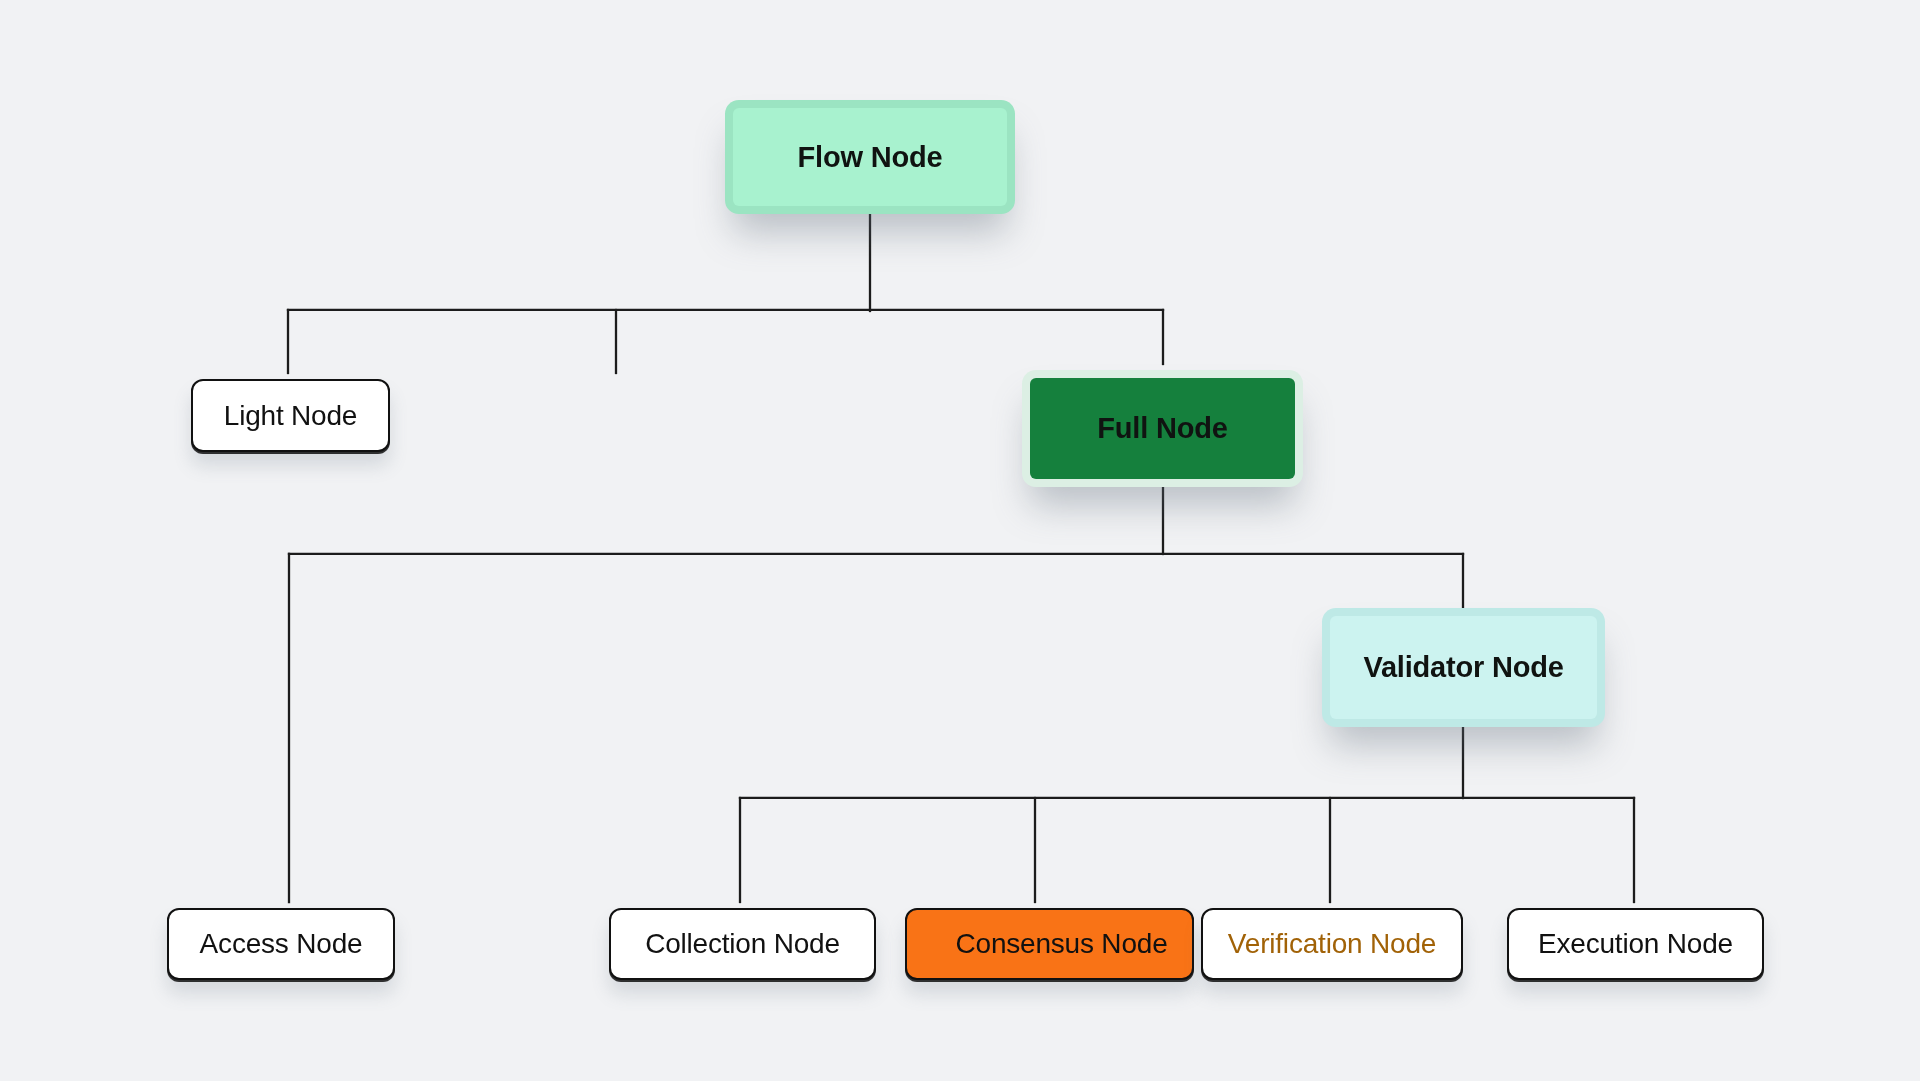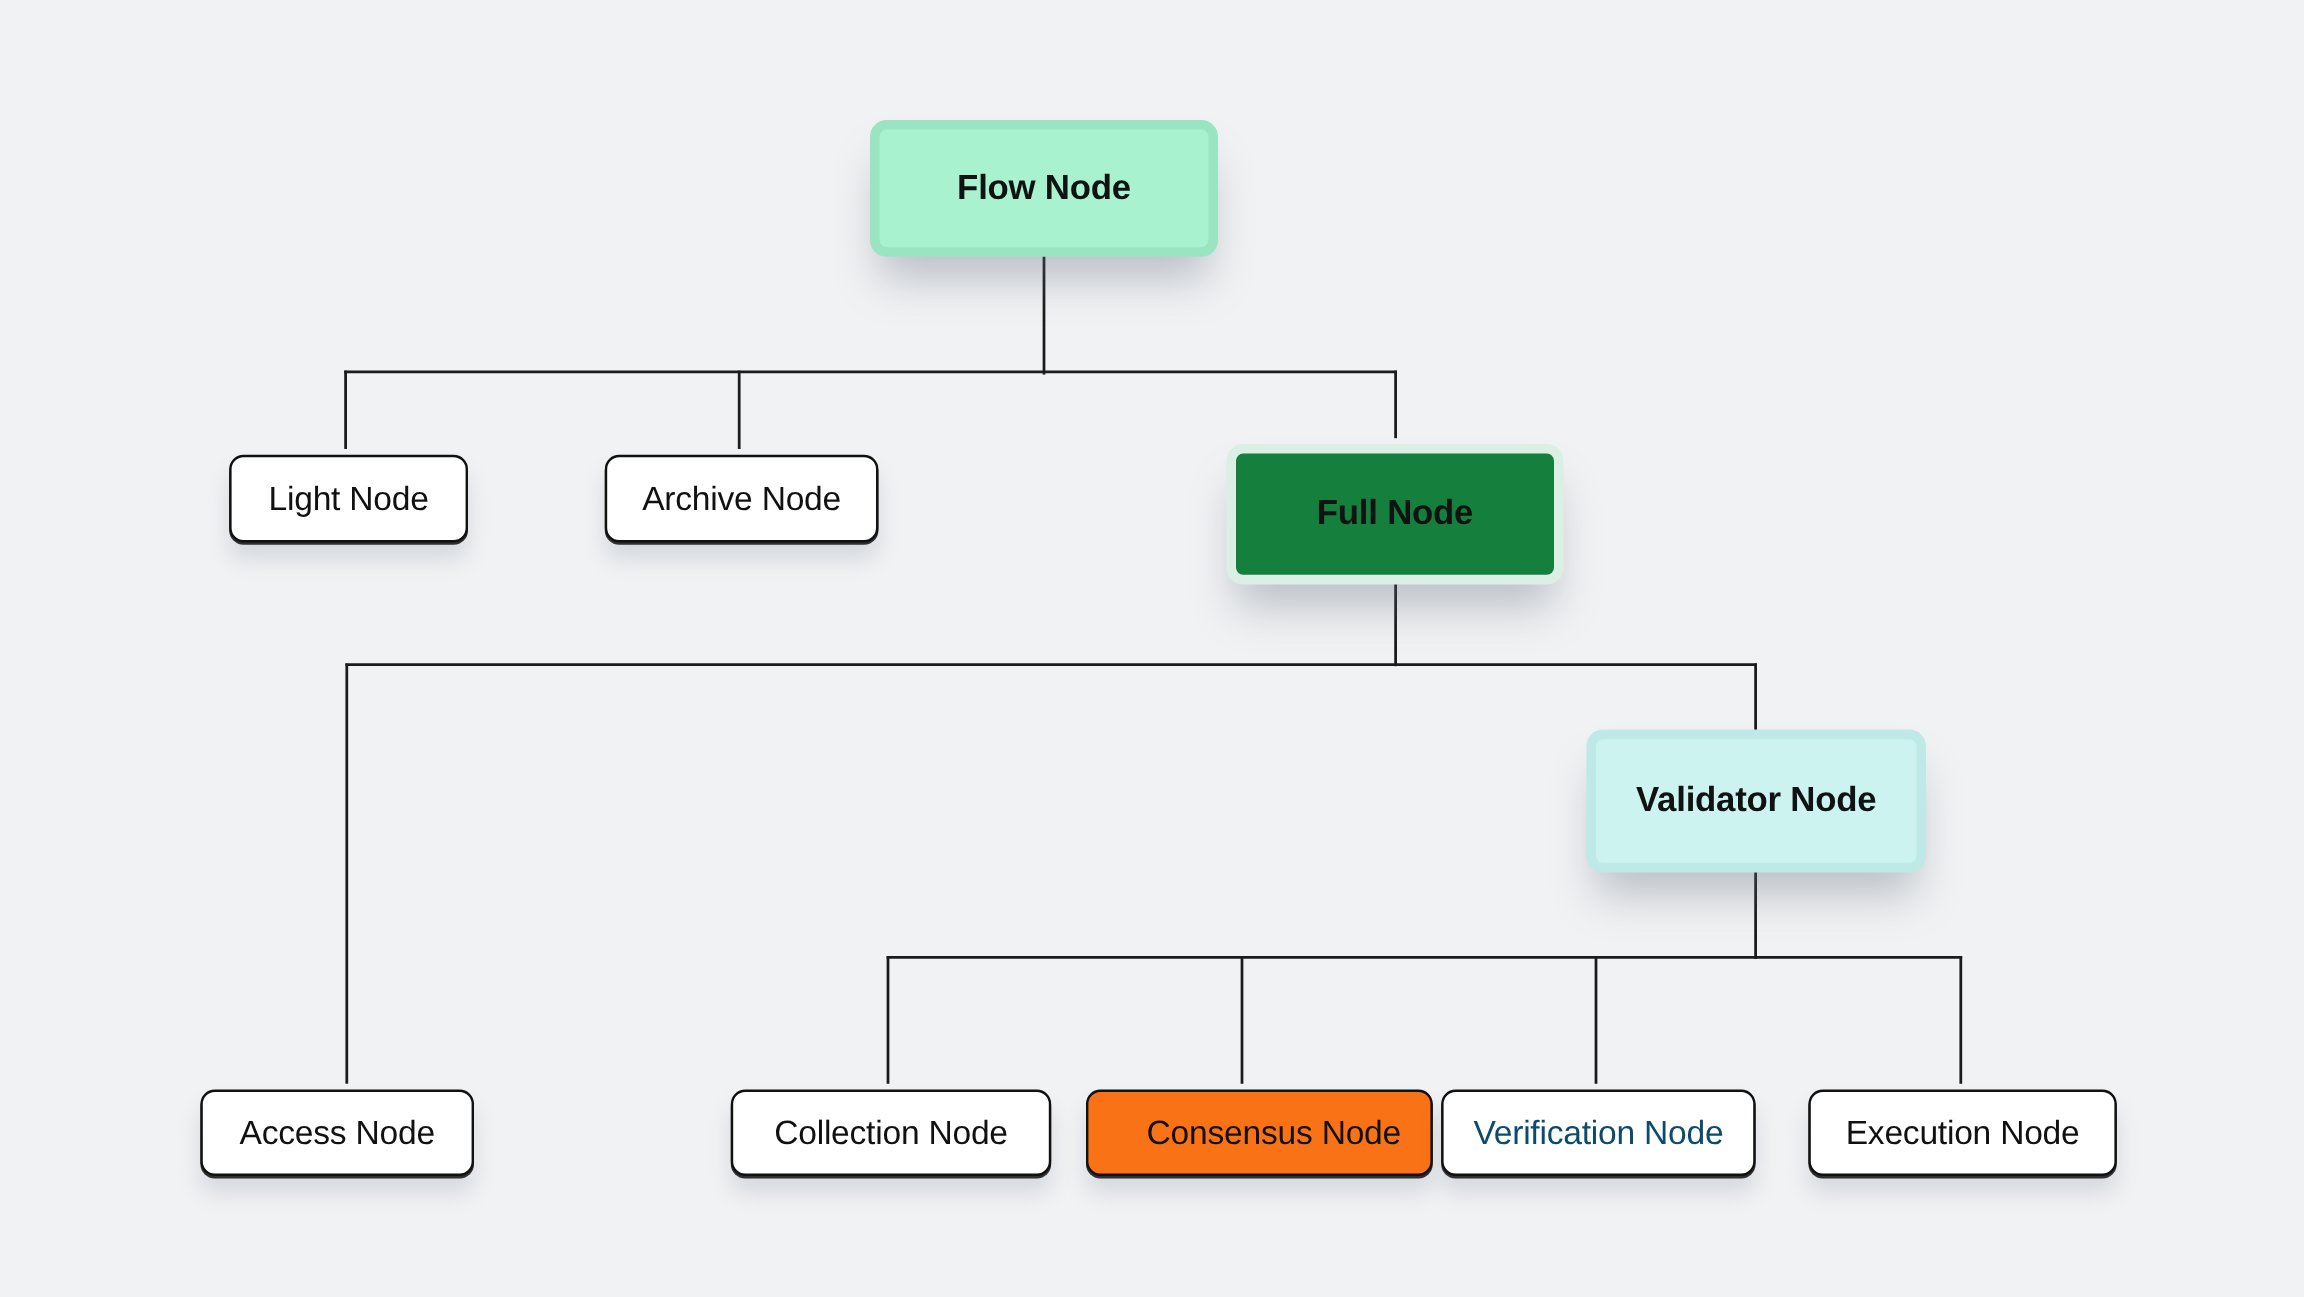--- a/index.html
+++ b/index.html
@@ -73,23 +73,20 @@
   </svg>
 
   <div class="node tinted n-flow" style="background: rgb(168, 242, 207); color: rgb(16, 19, 17); box-shadow: rgb(155, 228, 194) 0px 0px 0px 8px, rgba(96, 110, 124, 0.38) 0px 26px 36px;">
     <span>Flow Node</span>
   </div>
 
   <div class="node white n-light" style="background: rgb(255, 255, 255); color: rgb(17, 17, 17); border-color: rgb(17, 17, 17);">
     <span>Light Node</span>
   </div>
 
-  <div class="node white n-archive" style="background: rgb(255, 255, 255); color: rgb(17, 17, 17); border-color: rgb(17, 17, 17);">
-    <span>Archive Node</span>
-  </div>
 
   <div class="node tinted n-full" style="background: #15803d; color: rgb(16, 19, 17); box-shadow: rgb(220, 239, 228) 0px 0px 0px 8px, rgba(96, 110, 124, 0.38) 0px 26px 36px;">
     <span>Full Node</span>
   </div>
 
   <div class="node white n-access" style="background: rgb(255, 255, 255); color: rgb(17, 17, 17); border-color: rgb(17, 17, 17);">
     <span>Access Node</span>
   </div>
 
   <div class="node tinted n-validator" style="background: rgb(204, 243, 240); color: rgb(16, 19, 17); box-shadow: rgb(190, 233, 230) 0px 0px 0px 8px, rgba(96, 110, 124, 0.38) 0px 26px 36px;">
@@ -97,21 +94,21 @@
   </div>
 
   <div class="node white n-collection" style="background: rgb(255, 255, 255); color: rgb(17, 17, 17); border-color: rgb(17, 17, 17);">
     <span>Collection Node</span>
   </div>
 
   <div class="node white n-consensus" style="background: #f97316; color: rgb(17, 17, 17); border-color: rgb(17, 17, 17); padding-left: 24px;">
     <span>Consensus Node</span>
   </div>
 
-  <div class="node white n-verification" style="background: rgb(255, 255, 255); color: #0c4a6e; border-color: rgb(17, 17, 17);">
+  <div class="node white n-verification" style="background: rgb(255, 255, 255); color: #a16207; border-color: rgb(17, 17, 17);">
     <span>Verification Node</span>
   </div>
 
   <div class="node white n-execution" style="background: rgb(255, 255, 255); color: rgb(17, 17, 17); border-color: rgb(17, 17, 17);">
     <span>Execution Node</span>
   </div>
 
 </div>
 
 </body></html>

